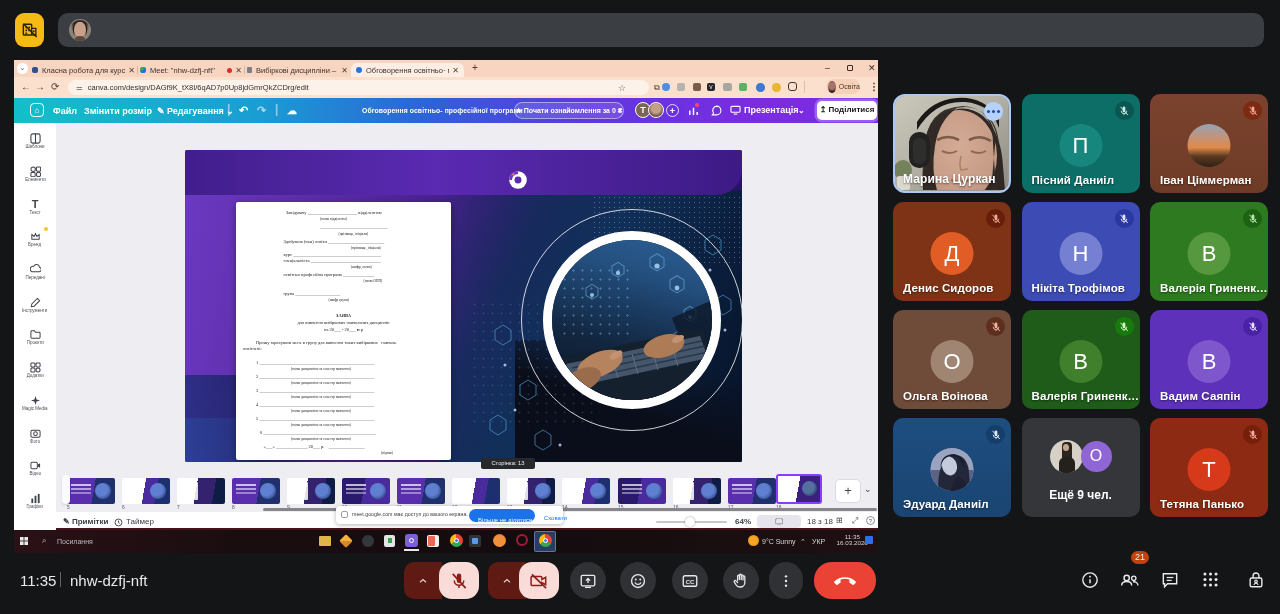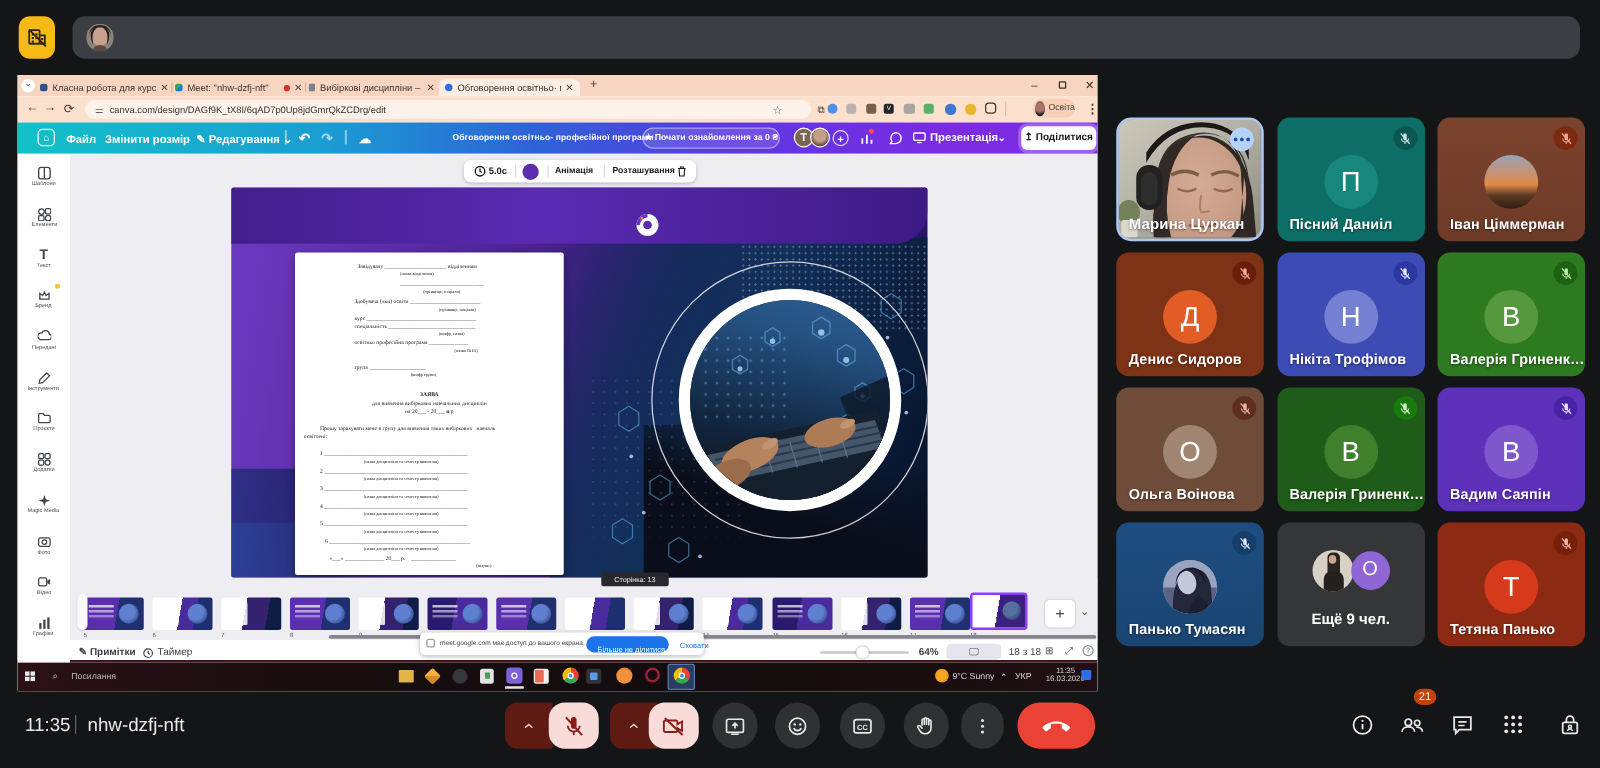--- a/index.html
+++ b/index.html
@@ -290,36 +290,20 @@
             <svg width="11" height="11" viewBox="0 0 12 12">
               <rect x="1.5" y="6" width="2" height="5" fill="#3f444c"></rect>
               <rect x="5" y="3" width="2" height="8" fill="#3f444c"></rect>
               <rect x="8.5" y="1" width="2" height="10" fill="#3f444c"></rect>
             </svg>
             <div class="sblbl">Графіки</div>
           </div>
       </div>
     </div>
     <div class="abs" id="canvas"></div>
-    <div class="abs" id="floatbar">
-      <svg width="10" height="10" viewBox="0 0 12 12" style="position:absolute;left:8px;top:4px;">
-          <circle cx="6" cy="6" r="4.6" fill="none" stroke="#151a1e" stroke-width="1.3"></circle>
-          <path d="M6 3.4 V6 l1.8 1.2" fill="none" stroke="#151a1e" stroke-width="1.3"></path>
-        </svg>
-      <span style="position:absolute;left:20px;top:4px;font-size:7.5px;">5.0с</span>
-      <span style="position:absolute;left:41px;top:4px;width:1px;height:10px;background:#ddd;"></span>
-      <span style="position:absolute;left:47px;top:2.5px;width:13px;height:13px;border-radius:50%;background:#5b2bb0;"></span>
-      <span style="position:absolute;left:67px;top:4px;width:1px;height:10px;background:#ddd;"></span>
-      <span style="position:absolute;left:73px;top:4px;">Анімація</span>
-      <span style="position:absolute;left:112px;top:4px;width:1px;height:10px;background:#ddd;"></span>
-      <span style="position:absolute;left:119px;top:4px;">Розташування</span>
-      <svg width="9" height="10" viewBox="0 0 12 13" style="position:absolute;left:170px;top:4px;">
-          <path d="M2 3.5 h8 M4.5 3.5 V2 h3 v1.5 M3 3.5 l.6 8 h4.8 l.6-8" fill="none" stroke="#151a1e" stroke-width="1.2"></path>
-        </svg>
-    </div>
     <div class="abs" id="slide">
       <div style="position:absolute;left:255px;top:40px;right:0;bottom:0;background:linear-gradient(115deg,rgba(10,25,60,0) 0%,rgba(18,45,88,.85) 25%,#103058 45%,#0a1d3a 75%,#071125 100%);"></div>
       <div style="position:absolute;left:330px;top:190px;right:0;bottom:0;background:linear-gradient(200deg,rgba(10,14,26,0) 20%,#0a0e1a 55%);"></div>
       <div style="position:absolute;left:0;top:225px;width:150px;height:87px;background:linear-gradient(80deg,#162e74 0%,#101f58 45%,rgba(30,20,90,0) 95%);opacity:.7;"></div>
       <div style="position:absolute;left:0;top:268px;width:120px;height:44px;background:linear-gradient(90deg,#2a4c9e 0%,rgba(20,30,100,0) 90%);opacity:.55;"></div>
       <div style="position:absolute;right:0;top:45px;width:150px;height:70px;background-image:radial-gradient(circle,rgba(210,190,255,.4) .7px,transparent 1px);background-size:5px 5px;"></div>
       <div style="position:absolute;left:285px;top:150px;width:130px;height:130px;background-image:radial-gradient(circle,rgba(130,180,255,.4) .8px,transparent 1.2px);background-size:9px 9px;opacity:.45;"></div>
 
       <div style="position:absolute;left:0;top:0;width:557px;height:45px;background:linear-gradient(90deg,#411e8c 0%,#5a2ab2 45%,#4a2198 75%,#3d1a85 100%);border-radius:0 0 26px 0;"></div>
       <svg style="position:absolute;left:322px;top:19px;" width="22" height="22" viewBox="0 0 24 24">
@@ -709,21 +693,21 @@
         <path d="M28 28 Q36 32 38 43 L20 43 Q22 34 28 28Z" fill="#1c2030"></path>
       </svg>
     </div>
     <div class="chip" style="background:#153e6a;">
           <svg width="12" height="12" viewBox="0 0 24 24" style="color:#dbe7f5;">
             <rect x="9.3" y="3" width="5.4" height="11.5" rx="2.7" fill="currentColor"></rect>
             <path d="M6.3 11.5 a5.7 5.7 0 0 0 11.4 0 M12 17.2 V20.2" fill="none" stroke="currentColor" stroke-width="1.8"></path>
             <line x1="5" y1="3.5" x2="19.5" y2="20" stroke="currentColor" stroke-width="2"></line>
           </svg>
         </div>
-    <div class="tname">Панько Тумасян</div>
+    <div class="tname">Эдуард Даниіл</div>
   </div>
   <div class="tile" style="left:1021.5px;top:418px;background:#343639;">
     <div style="position:absolute;left:28px;top:22px;width:33px;height:33px;border-radius:50%;background:#d6d0c6;overflow:hidden;">
       <span style="position:absolute;left:12px;top:2px;width:10px;height:31px;background:#2b2520;border-radius:4px 4px 0 0;"></span>
       <span style="position:absolute;left:13.8px;top:4px;width:6px;height:7px;background:#c7a68c;border-radius:50%;"></span>
       <span style="position:absolute;left:9px;top:17px;width:16px;height:16px;background:#24201b;border-radius:40% 40% 0 0;"></span>
     </div>
     <div style="position:absolute;left:59px;top:22.5px;width:31px;height:31px;border-radius:50%;background:#9065d5;color:#fff;font-size:16px;display:flex;align-items:center;justify-content:center;">О</div>
     <div style="position:absolute;left:0;top:70px;width:100%;text-align:center;color:#fff;font-size:12px;font-weight:700;">Ещё 9 чел.</div>
   </div>

